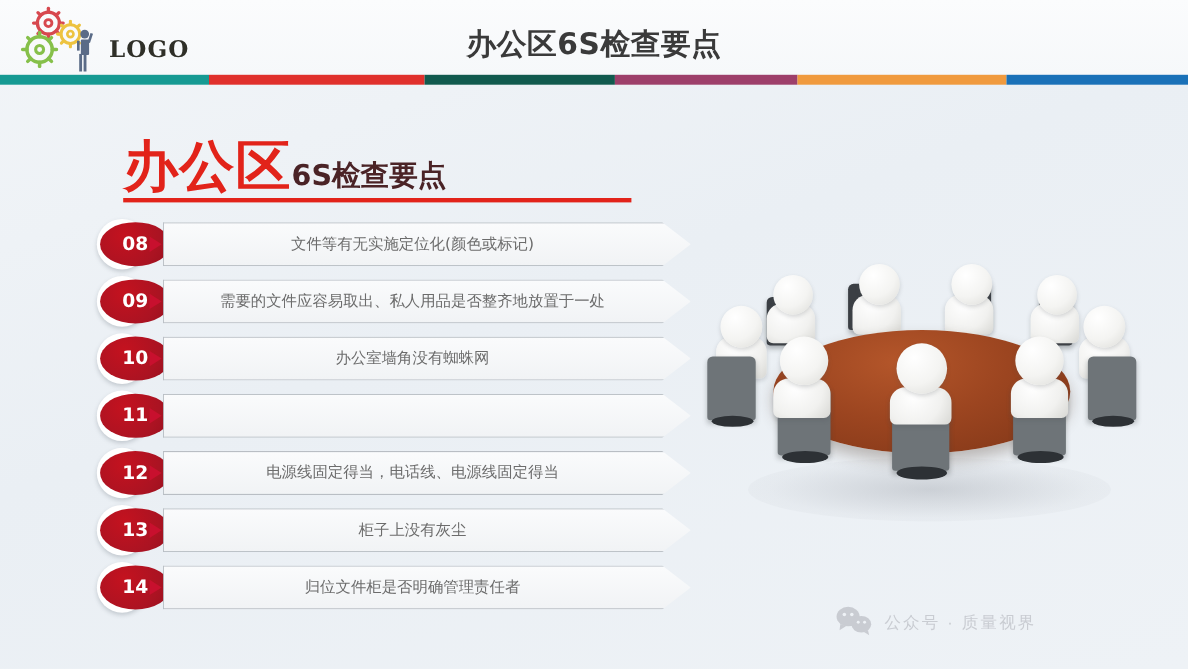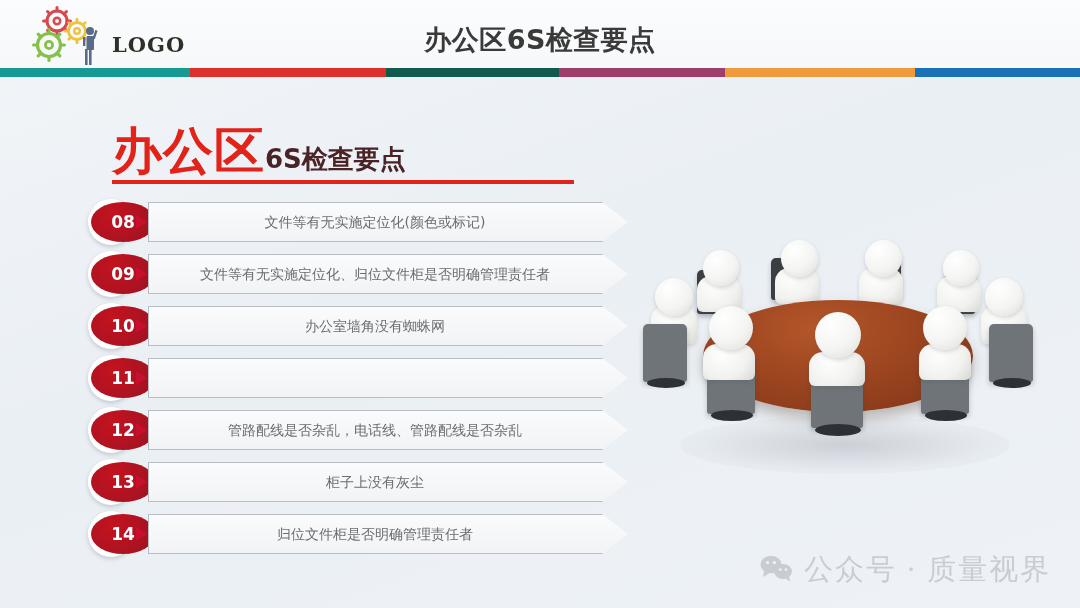--- a/index.html
+++ b/index.html
@@ -37,21 +37,21 @@
     font-size: 27px;
     font-weight: bold;
     color: #3a3a3a;
     letter-spacing: 0.5px;
     font-family: "DejaVu Sans", "Liberation Sans", sans-serif;
   }
 
   
   #logo-block {
     position: absolute;
-    left: 24px; top: 2px;
+    left: 11px; top: 2px;
     width: 170px;
     height: 64px;
   }
   .gear {
     position: absolute;
     border-radius: 50%;
     box-sizing: border-box;
   }
   #gear-red   { left: 18px; top: 4px;  width: 30px; height: 30px; }
   #gear-yellow{ left: 40px; top: 16px; width: 26px; height: 26px; }
@@ -231,24 +231,24 @@
 
   
   #watermark {
     position: absolute;
     left: 760px; top: 550px;
     display: flex;
     align-items: center;
     gap: 10px;
   }
   #wm-text {
-    font-size: 29px;
+    font-size: 15px;
     color: #c9ccd2;
     letter-spacing: 2px;
-    font-family: Liberation Serif, serif;
+    font-family: Liberation Sans, sans-serif;
   }
 </style>
 </head>
 <body>
 
 <div id="slide">
 
   <div id="header">
 
     <div id="logo-block">
@@ -342,21 +342,21 @@
       <div class="arrow"></div>
       <div class="banner"></div>
       <div class="banner-label">文件等有无实施定位化(颜色或标记)</div>
     </div>
     <div class="row">
       <div class="badge">
         <div class="disc">09</div>
       </div>
       <div class="arrow"></div>
       <div class="banner"></div>
-      <div class="banner-label">文件等有无实施定位化、归位文件柜是否明确管理责任者</div>
+      <div class="banner-label">需要的文件应容易取出、私人用品是否整齐地放置于一处</div>
     </div>
     <div class="row">
       <div class="badge">
         <div class="disc">10</div>
       </div>
       <div class="arrow"></div>
       <div class="banner"></div>
       <div class="banner-label">办公室墙角没有蜘蛛网</div>
     </div>
     <div class="row">
@@ -365,21 +365,21 @@
       </div>
       <div class="arrow"></div>
       <div class="banner"></div>
     </div>
     <div class="row">
       <div class="badge">
         <div class="disc">12</div>
       </div>
       <div class="arrow"></div>
       <div class="banner"></div>
-      <div class="banner-label">管路配线是否杂乱，电话线、管路配线是否杂乱</div>
+      <div class="banner-label">电源线固定得当，电话线、电源线固定得当</div>
     </div>
     <div class="row">
       <div class="badge">
         <div class="disc">13</div>
       </div>
       <div class="arrow"></div>
       <div class="banner"></div>
       <div class="banner-label">柜子上没有灰尘</div>
     </div>
     <div class="row">

